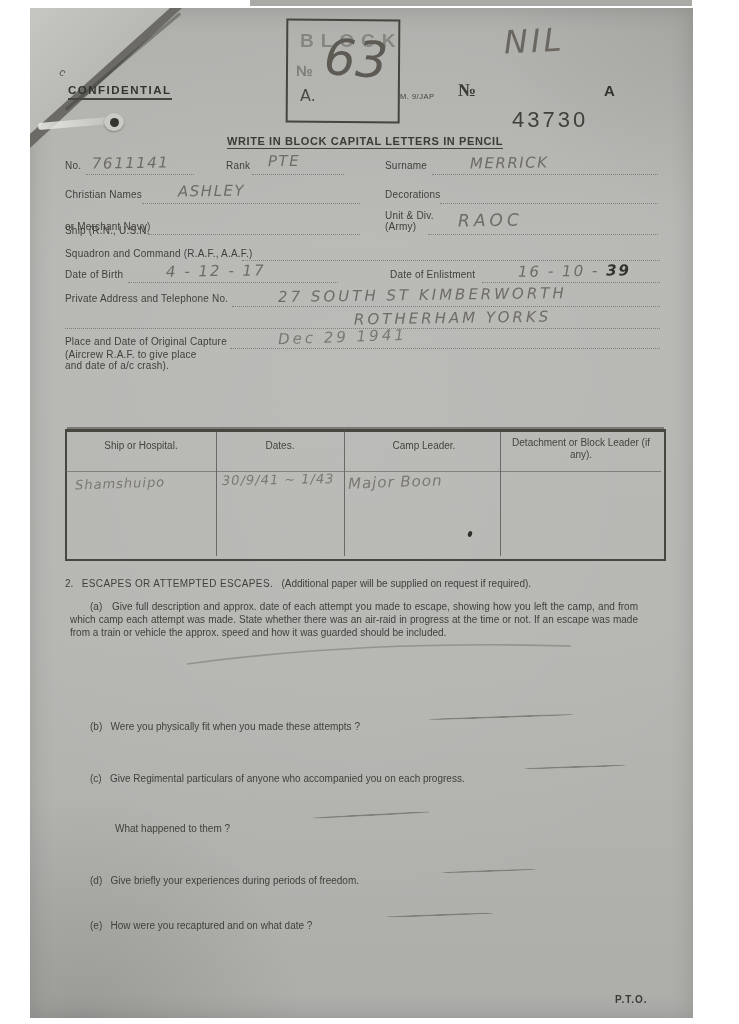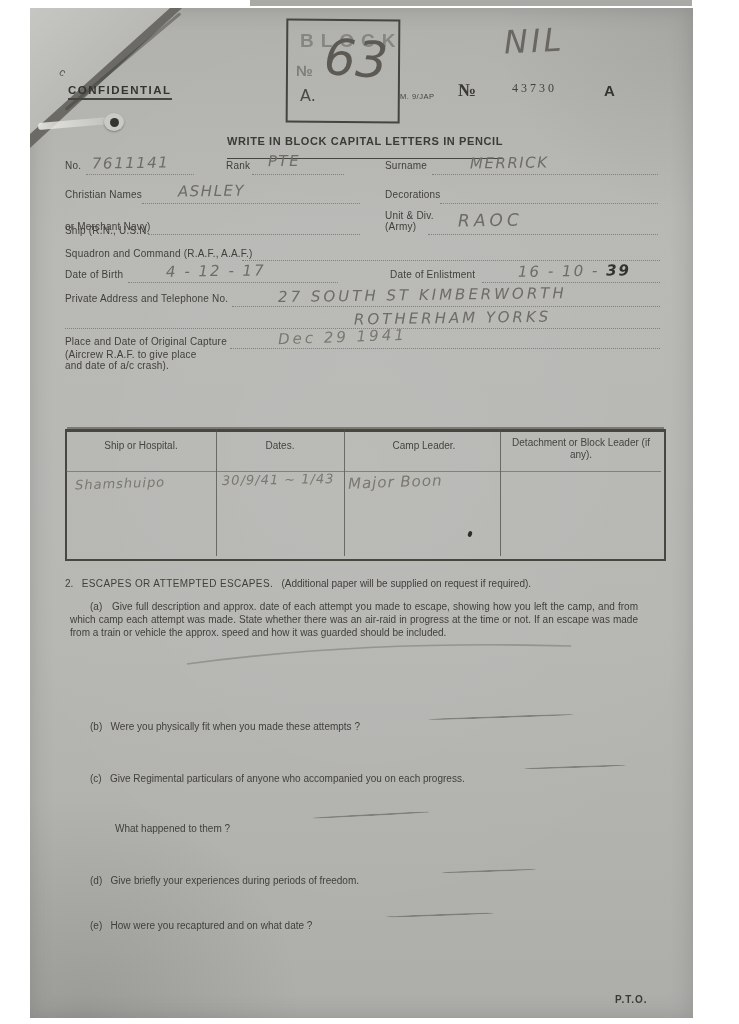--- a/index.html
+++ b/index.html
@@ -31,21 +31,21 @@
   .hole-streak{left:8px;top:112px;width:72px;height:7px;background:linear-gradient(90deg,rgba(235,235,230,.9),rgba(210,210,205,.4));transform:rotate(-5deg);border-radius:4px;}
   .hole-ring{left:74px;top:105px;width:20px;height:18px;border-radius:50%;background:#c9c9c5;box-shadow:0 1px 2px rgba(0,0,0,.3);}
   .hole{left:80px;top:110px;width:9px;height:9px;border-radius:50%;background:#35352f;}
   
   .lbl{font-size:10px;color:#413f3b;letter-spacing:.2px;white-space:nowrap;}
   .para{font-size:10px;color:#413f3b;line-height:13px;text-align:justify;}
   .confidential{font-size:11.5px;font-weight:bold;color:#34332f;letter-spacing:1.5px;
     border-bottom:2px solid #45443f;padding-bottom:2px;}
   .instruction{font-size:11px;font-weight:bold;color:#3b3a36;letter-spacing:.6px;
     text-align:center;}
-  .instruction span{border-bottom:1.5px solid #45443f;padding-bottom:11px;}
+  .instruction span{border-bottom:1.5px solid #45443f;padding-bottom:1px;}
   .pto{font-size:10px;font-weight:bold;color:#3b3a36;letter-spacing:1px;}
   
   .ln{height:0;border-bottom:1px dotted rgba(92,92,86,.6);}
   
   .hw{font-family:"DejaVu Sans",sans-serif;font-style:italic;font-size:14px;
     color:#6e6c65;letter-spacing:1.5px;white-space:nowrap;transform:rotate(-0.8deg);}
   .hw-wide{letter-spacing:3px;}
   .hw-ink{color:#33322e;font-weight:bold;}
   .hwc{font-family:"DejaVu Sans",sans-serif;font-style:italic;font-size:13px;
     color:#7a786f;letter-spacing:1px;white-space:nowrap;transform:rotate(-2deg);}
@@ -56,21 +56,21 @@
     transform:rotate(.4deg);}
   .stamp-word{left:270px;top:22px;font-size:19px;font-weight:bold;color:rgba(62,62,56,.38);
     letter-spacing:7px;}
   .stamp-no{left:266px;top:54px;font-size:15px;color:rgba(62,62,56,.45);font-weight:bold;}
   .stamp-num{left:294px;top:22px;font-family:"DejaVu Sans",sans-serif;font-size:50px;
     color:#5c5a53;font-style:italic;transform:rotate(4deg);}
   .stamp-letter{left:270px;top:78px;font-size:16px;color:#4a4943;font-family:"DejaVu Sans",sans-serif;}
   
   .serial-pre{font-size:7.5px;color:#44433e;letter-spacing:.5px;}
   .serial-no{font-family:"Liberation Serif",serif;font-size:18px;font-weight:bold;color:#3a3935;}
-  .serial-num{font-family:Liberation Serif, serif;font-size:12px;color:#413f3b;letter-spacing:3px;}
+  .serial-num{font-family:Liberation Sans, sans-serif;font-size:22px;color:#413f3b;letter-spacing:3px;margin-top:26px;}
   .serial-suf{font-size:15px;font-weight:bold;color:#34332f;}
   
   .tbl{left:35px;top:421px;width:597px;height:127px;border:2px solid #47463f;border-top-width:3px;
     box-shadow:0 -4px 0 -2px rgba(71,70,63,.55);}
   .tbl-v{top:421px;width:0;height:127px;border-left:1px solid rgba(80,79,72,.75);}
   .tbl-hsep{left:36px;top:463px;width:595px;height:0;border-top:1px solid rgba(100,99,92,.65);}
   .th{font-size:10px;color:#45443e;text-align:center;line-height:12px;}
   .ink-dot{left:438px;top:523px;width:4px;height:6px;background:#2e2d28;border-radius:50%;transform:rotate(20deg);}
   
   .pline{height:0;border-top:2px solid rgba(108,106,98,.7);border-radius:100%;}

